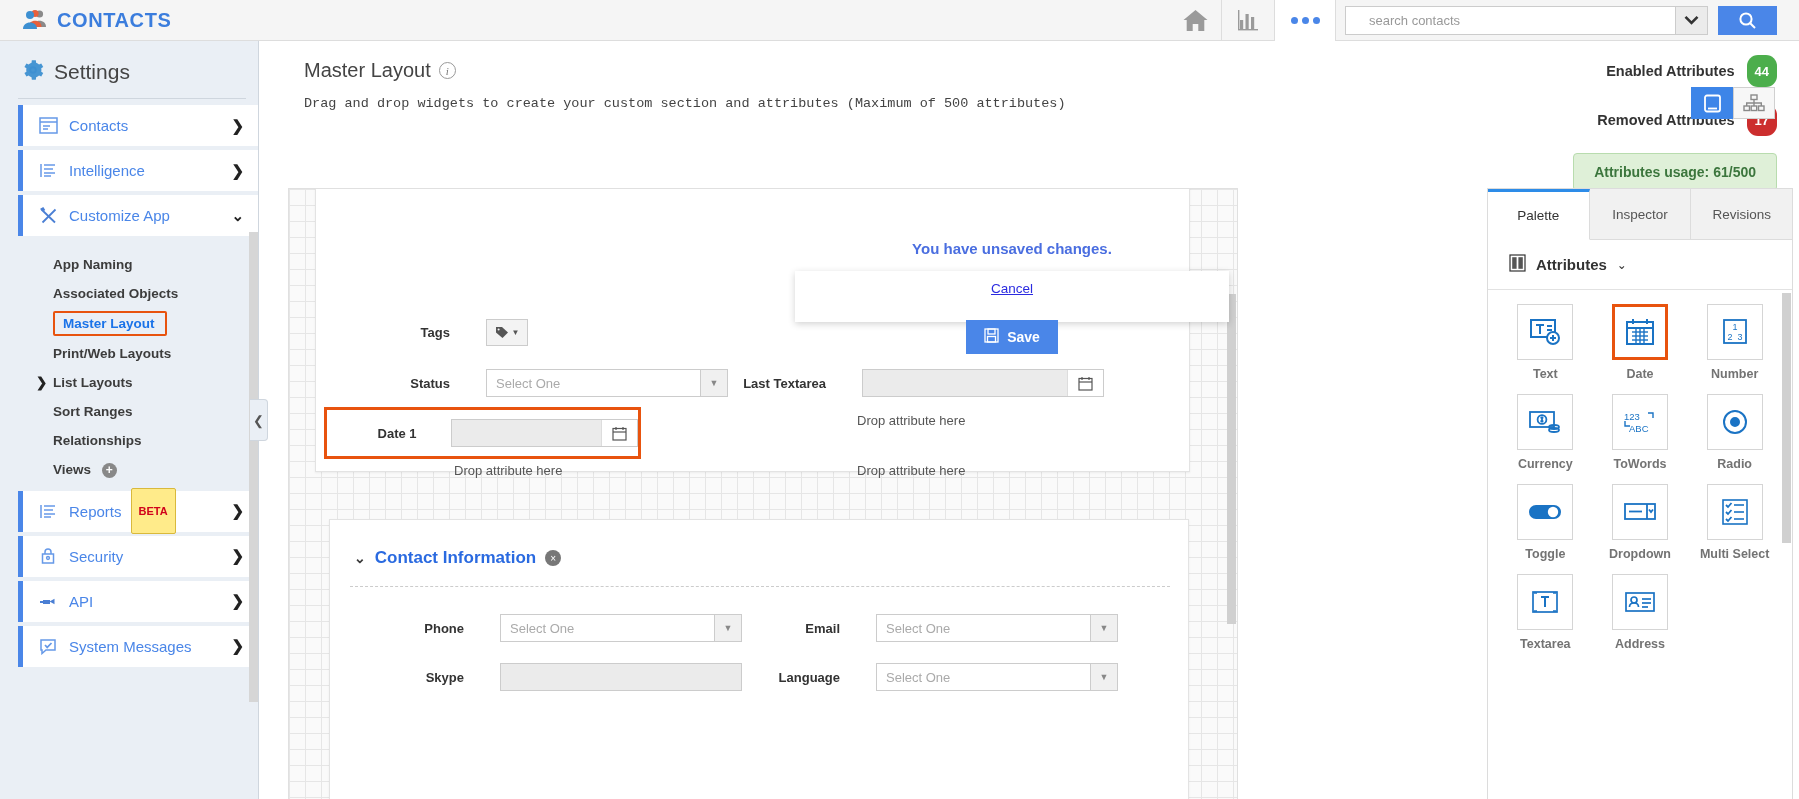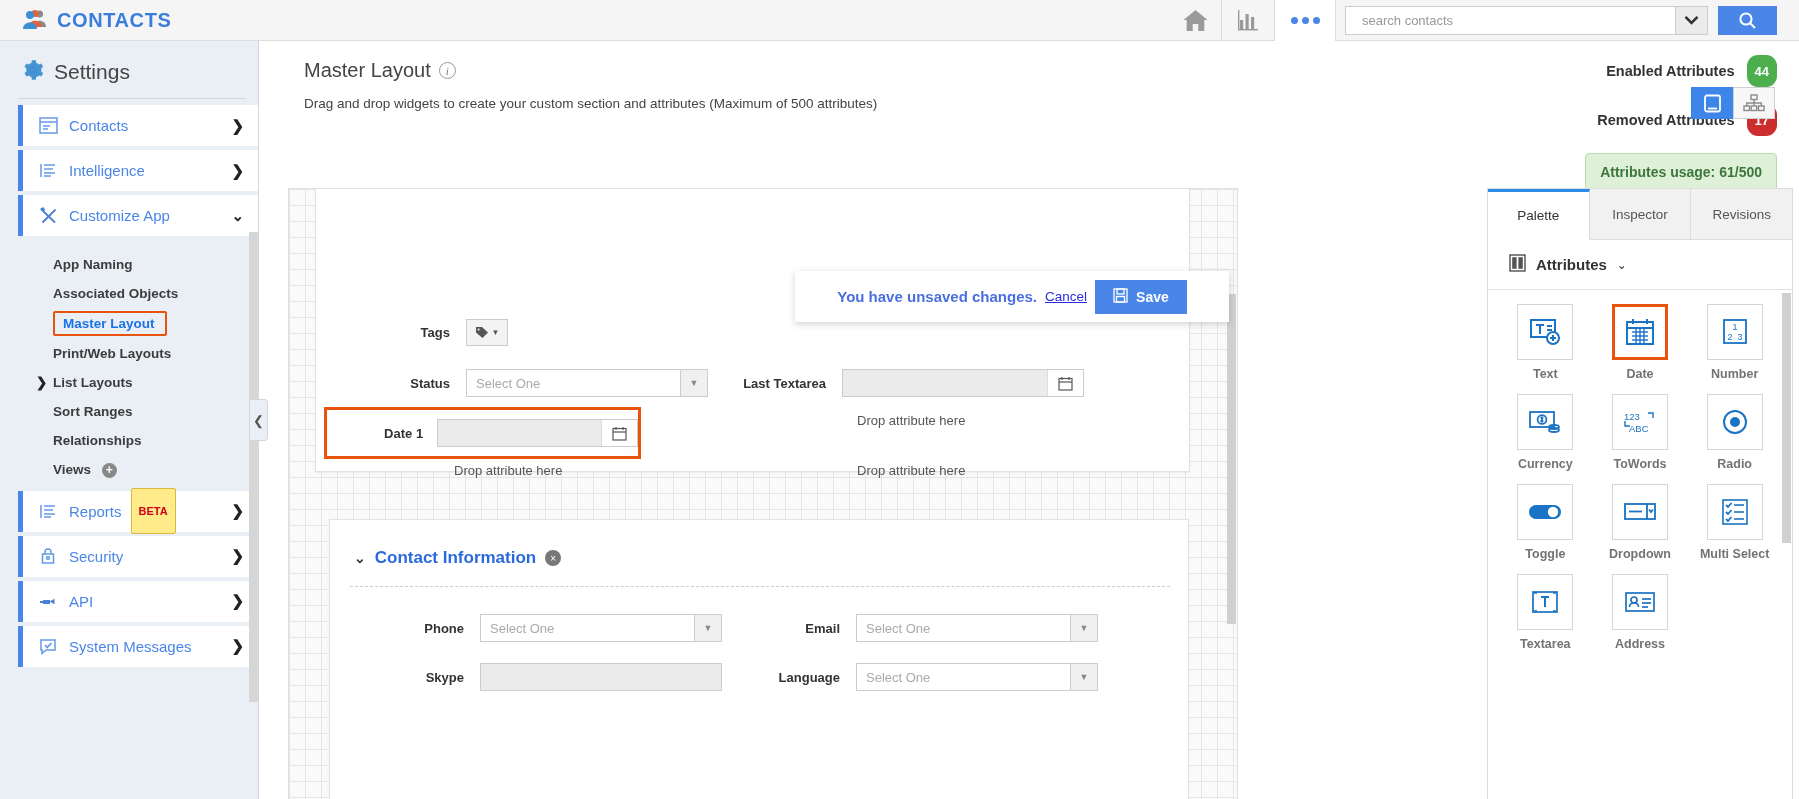--- a/index.html
+++ b/index.html
@@ -31,21 +31,21 @@
   }
   .tb-sep { width:1px; height:41px; background:#ddd; }
   .tb-dots {
     width:60px; height:41px; display:flex; align-items:center; justify-content:center;
     gap:4px; background:#fff;
   }
   .tb-dots i { width:7px; height:7px; border-radius:50%; background:#4a86e8; display:block; }
   #search-wrap { display:flex; align-items:center; margin-left:9px; }
   #search-input {
     width:330px; height:29px; border:1px solid #ccc; border-right:none;
-    padding:0 16px; font-size:13px; color:#333; outline:none;
+    padding:0 23px; font-size:13px; color:#333; outline:none;
     font-family:"Liberation Sans", sans-serif; background:#fff;
   }
   #search-input::placeholder { color:#999; }
   #search-drop {
     width:33px; height:29px; border:1px solid #ccc; background:#ebebeb;
     display:flex; align-items:center; justify-content:center; cursor:pointer;
   }
   #search-btn {
     width:59px; height:29px; background:#4a86e8; border:none; margin-left:10px;
     display:flex; align-items:center; justify-content:center; cursor:pointer;
@@ -101,54 +101,54 @@
   }
 
   
   #main { position:absolute; top:41px; left:260px; width:1539px; height:758px; background:#fff; }
   #page-title { font-size:20px; color:#444; padding:18px 0 0 44px; display:flex; align-items:center; gap:8px; }
   .info-circle {
     width:17px; height:17px; border-radius:50%; border:1.4px solid #999; color:#777;
     font-size:11px; font-style:italic; display:inline-flex; align-items:center; justify-content:center;
     font-family:"Liberation Serif", serif;
   }
-  #page-sub { font-size:13.5px; color:#444; padding:14px 0 0 44px; }
+  #page-sub { font-size:13.5px; color:#444; padding:14px 0 0 44px;font-family:Liberation Mono, monospace; }
 
   #stats { position:absolute; right:22px; top:14px; text-align:right; }
   .stat-row { display:flex; align-items:center; justify-content:flex-end; gap:12px; margin-bottom:17px; }
   .stat-lbl { font-size:14.5px; font-weight:bold; color:#333; }
   .stat-pill {
     min-width:30px; height:22px; border-radius:11px; color:#fff; font-size:13px; font-weight:bold;
     display:inline-flex; align-items:center; justify-content:center; padding:16px 8px;text-align:right;
   }
   .pill-green { background:#4cae4c; }
   .pill-red { background:#cc2e2e; }
   #usage-badge {
     background:#dff0d8; border:1px solid #b8dcae; color:#3c763d;
-    font-size:14px; font-weight:bold; padding:10px 14px; border-radius:4px;
+    font-size:14px; font-weight:bold; padding:10px 20px; border-radius:4px;
     display:inline-block;
   }
 
   
   #designer {
     position:absolute; left:28px; top:147px; width:950px; height:612px;
     background:
       linear-gradient(#e6e6e6 1px, transparent 1px) 0 0/16px 16px,
       linear-gradient(90deg, #e6e6e6 1px, transparent 1px) 0 0/16px 16px,
       #fafafa;
     border:1px solid #e0e0e0; overflow:hidden;
   }
   .card {
     position:absolute; background:#fff; border:1px solid #e3e3e3;
     box-shadow:0 1px 2px rgba(0,0,0,.06);
   }
   #card1 { left:26px; top:-5px; width:875px; height:288px; }
   #card2 { left:40px; top:330px; width:860px; height:282px; }
 
-  .frow { display:flex; align-items:center; }
+  .frow { display:flex; align-items:center;gap:20px; }
   .flabel { font-size:13px; font-weight:bold; color:#333; text-align:right; }
   .fctrl-select {
     width:242px; height:28px; border:1px solid #ccc; background:#fff;
     display:flex; align-items:center; position:relative;
   }
   .fctrl-select .ph { color:#aaa; font-size:13px; padding-left:9px; }
   .fctrl-select .arrow {
     position:absolute; right:0; top:0; width:27px; height:26px; background:#f0f0f0;
     border-left:1px solid #ccc; display:flex; align-items:center; justify-content:center;
     color:#888; font-size:9px;
@@ -184,21 +184,21 @@
     display:flex; align-items:center; justify-content:center; cursor:pointer;
   }
   .vt-btn.active { background:#3d85e8; border-color:#3d85e8; }
 
   #canvas-scrollbar { position:absolute; right:1px; top:105px; width:9px; height:330px; background:#d0d0d0; }
 
   
   #unsaved {
     position:absolute; left:535px; top:230px; width:434px; height:51px;
     background:#fff; box-shadow:0 2px 7px rgba(0,0,0,.18);
-    display:flex; align-items:center; justify-content:center; gap:8px; z-index:30;
+    display:flex; align-items:center; justify-content:center; gap:24px; z-index:30;flex-direction:column;
   }
   #unsaved .msg { color:#4a6ee0; font-weight:bold; font-size:15px; }
   #unsaved .cancel { color:#2b2be0; font-size:13.5px; text-decoration:underline; cursor:pointer; }
   #unsaved .save {
     background:#4a86e8; color:#fff; border:none; padding:8px 18px; font-size:14px; font-weight:bold;
     display:flex; align-items:center; gap:8px; cursor:pointer;
     font-family:"Liberation Sans", sans-serif;
   }
 
   

